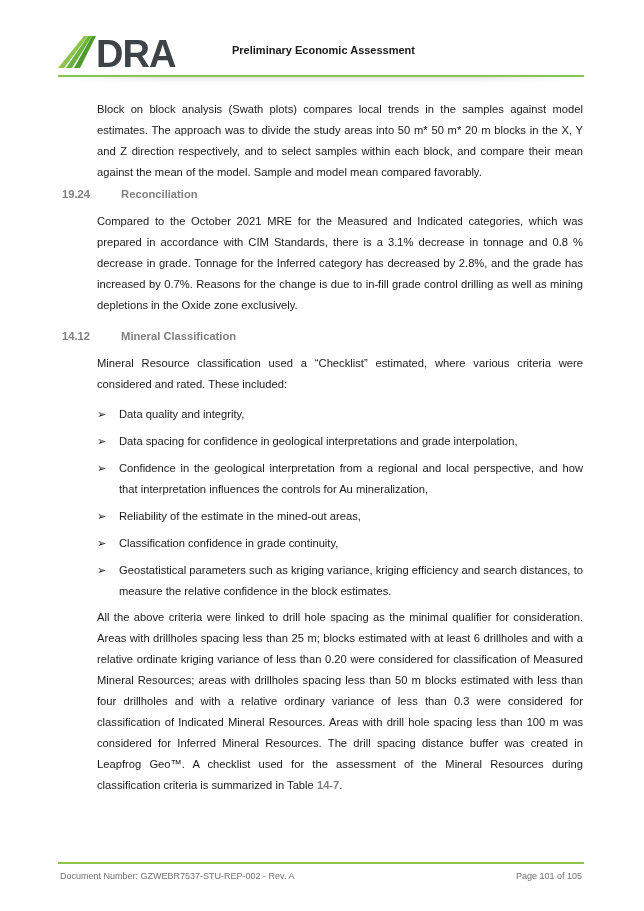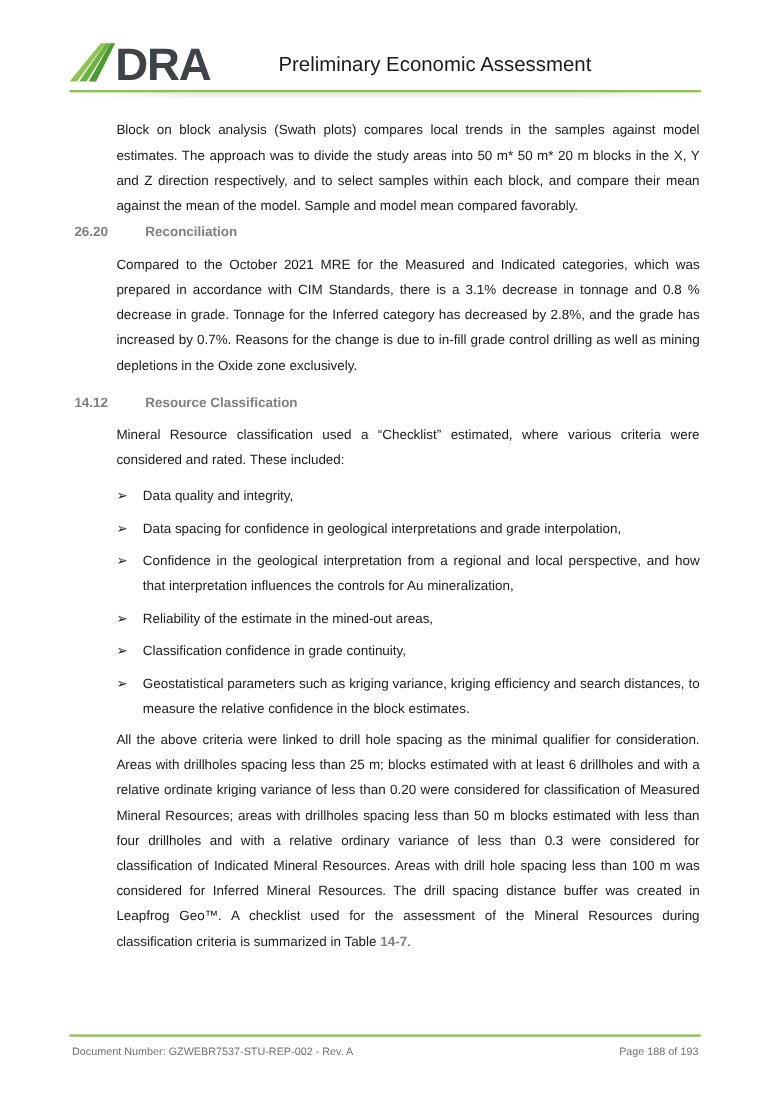--- a/index.html
+++ b/index.html
@@ -1,20 +1,20 @@
 <!DOCTYPE html>
 <html><head>
 <meta charset="utf-8">
 <style>
   html, body { margin: 0; padding: 0; background: #ffffff; }
   body { width: 644px; height: 911px; position: relative; overflow: hidden;
          font-family: "Liberation Sans", sans-serif; color: #1a1a1a; }
   .header { position: absolute; left: 0; top: 0; width: 644px; height: 90px; }
   .dra-logo { position: absolute; left: 58px; top: 34px; width: 140px; height: 36px; }
-  .header-title { position: absolute; left: 232px; top: 44px; font-size: 17px; font-weight: normal; color: #1a1a1a; }
+  .header-title { position: absolute; left: 232px; top: 44px; font-size: 11px; font-weight: bold; color: #1a1a1a; }
   .cal-logo { position: absolute; left: 455px; top: 36px; width: 140px; height: 32px; }
   .cal-text { position: absolute; left: 30px; top: 0px; font-size: 11.5px; line-height: 13px; color: #3a4a5a; }
   .header-rule { position: absolute; left: 58px; top: 75px; width: 526px; height: 2px; background: #8dc44e; }
   .header-shadow { position: absolute; left: 58px; top: 77px; width: 526px; height: 6px;
      background: linear-gradient(to bottom, rgba(0,0,0,0.10), rgba(0,0,0,0)); 
      -webkit-mask-image: linear-gradient(to right, transparent, black 20%, black 80%, transparent); }
   .content { position: absolute; left: 0; top: 0; width: 644px; }
   .para { position: absolute; left: 97px; width: 486px; font-size: 11.2px; line-height: 21px;
           text-align: justify; color: #1a1a1a; }
   .heading { position: absolute; left: 62px; font-size: 11.2px; font-weight: bold; color: #808080; }
@@ -40,28 +40,28 @@
   </svg>
   <div class="header-title">Preliminary Economic Assessment</div>
   <div class="header-rule"></div>
   <div class="header-shadow"></div>
 </div>
 
 <div class="content">
   <div class="para" style="top:99px;">Block on block analysis (Swath plots) compares local trends in the samples against model estimates. The approach was to divide the study areas into 50 m* 50 m* 20 m blocks in the X, Y and Z direction respectively, and to select samples within each block, and compare their mean against the mean of the model. Sample and model mean compared favorably.</div>
 
   <div class="heading" style="top:188px;">
-    <span class="num">26.20</span>
+    <span class="num">19.24</span>
     <span class="ttl">Reconciliation</span>
   </div>
   <div class="para" style="top:211px;">Compared to the October 2021 MRE for the Measured and Indicated categories, which was prepared in accordance with CIM Standards, there is a 3.1% decrease in tonnage and 0.8 % decrease in grade. Tonnage for the Inferred category has decreased by 2.8%, and the grade has increased by 0.7%. Reasons for the change is due to in-fill grade control drilling as well as mining depletions in the Oxide zone exclusively.</div>
 
   <div class="heading" style="top:330px;">
     <span class="num">14.12</span>
-    <span class="ttl">Resource Classification</span>
+    <span class="ttl">Mineral Classification</span>
   </div>
   <div class="para" style="top:353px;">Mineral Resource classification used a “Checklist” estimated, where various criteria were considered and rated. These included:</div>
 
   <div class="bullet" style="top:404px;">
     <span class="mark">➢</span>
     <span class="btext">Data quality and integrity,</span>
   </div>
   <div class="bullet" style="top:431px;">
     <span class="mark">➢</span>
     <span class="btext">Data spacing for confidence in geological interpretations and grade interpolation,</span>
@@ -83,13 +83,13 @@
     <span class="btext">Geostatistical parameters such as kriging variance, kriging efficiency and search distances, to measure the relative confidence in the block estimates.</span>
   </div>
 
   <div class="para" style="top:607px;">
     <span>All the above criteria were linked to drill hole spacing as the minimal qualifier for consideration. Areas with drillholes spacing less than 25 m; blocks estimated with at least 6 drillholes and with a relative ordinate kriging variance of less than 0.20 were considered for classification of Measured Mineral Resources; areas with drillholes spacing less than 50 m blocks estimated with less than four drillholes and with a relative ordinary variance of less than 0.3 were considered for classification of Indicated Mineral Resources. Areas with drill hole spacing less than 100 m was considered for Inferred Mineral Resources. The drill spacing distance buffer was created in Leapfrog Geo™. A checklist used for the assessment of the Mineral Resources during classification criteria is summarized in Table </span><span class="ref">14-7</span><span>.</span>
   </div>
 </div>
 
 <div class="footer-rule"></div>
 <div class="footer-left">Document Number: GZWEBR7537-STU-REP-002 - Rev. A</div>
-<div class="footer-right">Page 188 of 193</div>
+<div class="footer-right">Page 101 of 105</div>
 
 </body></html>

